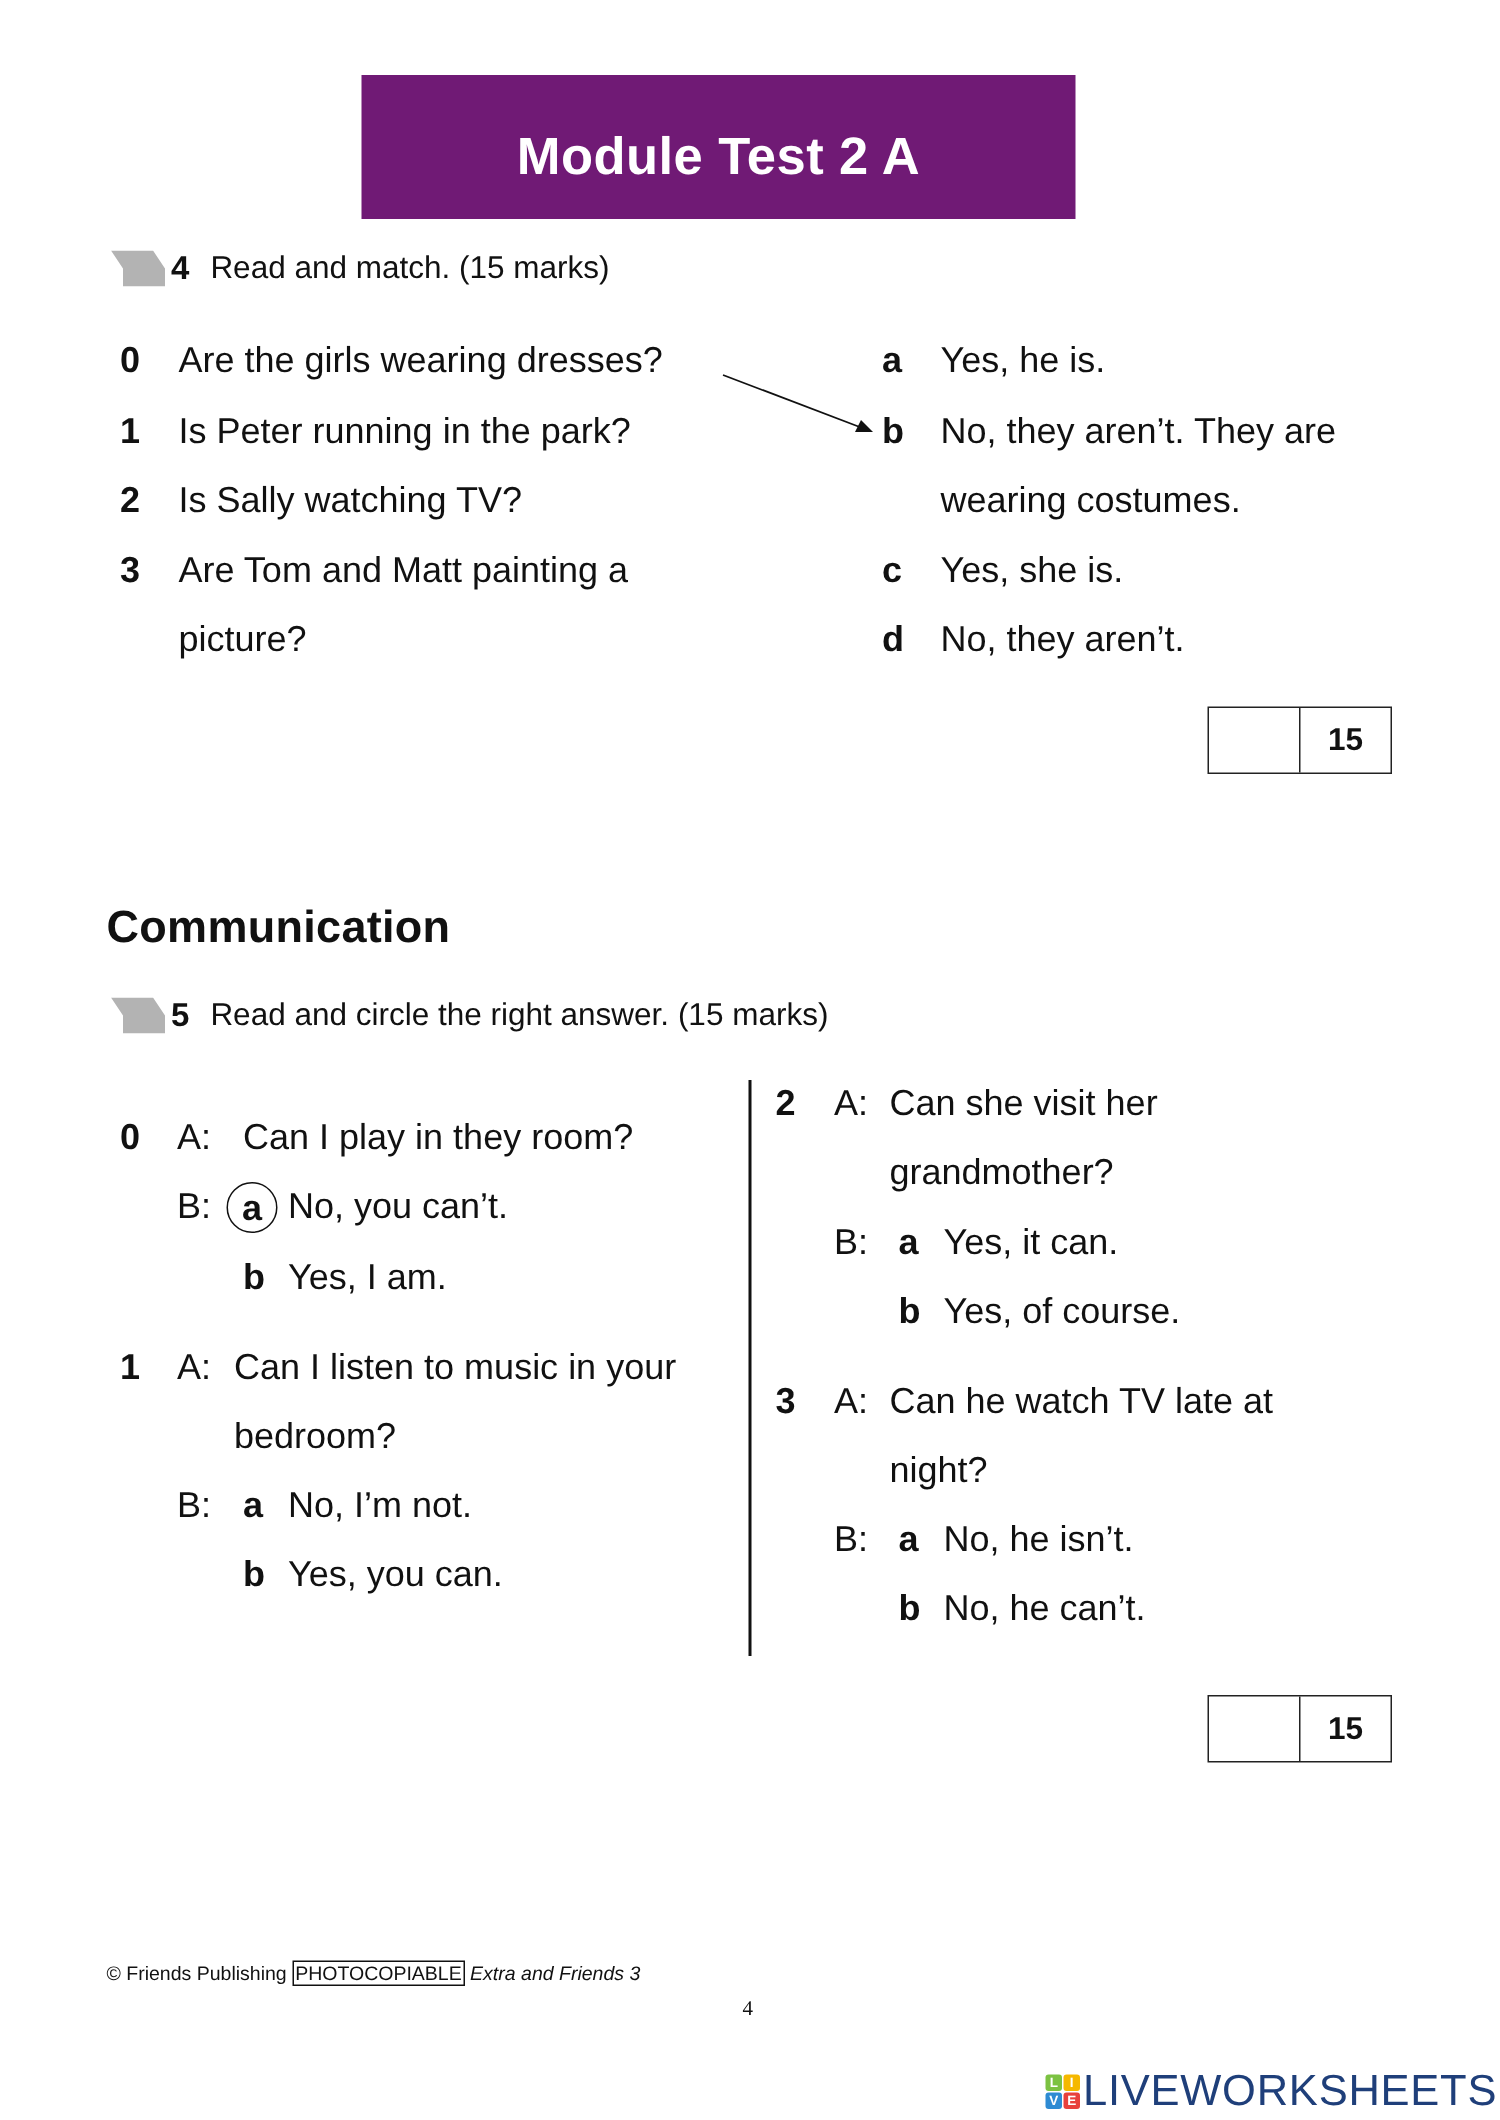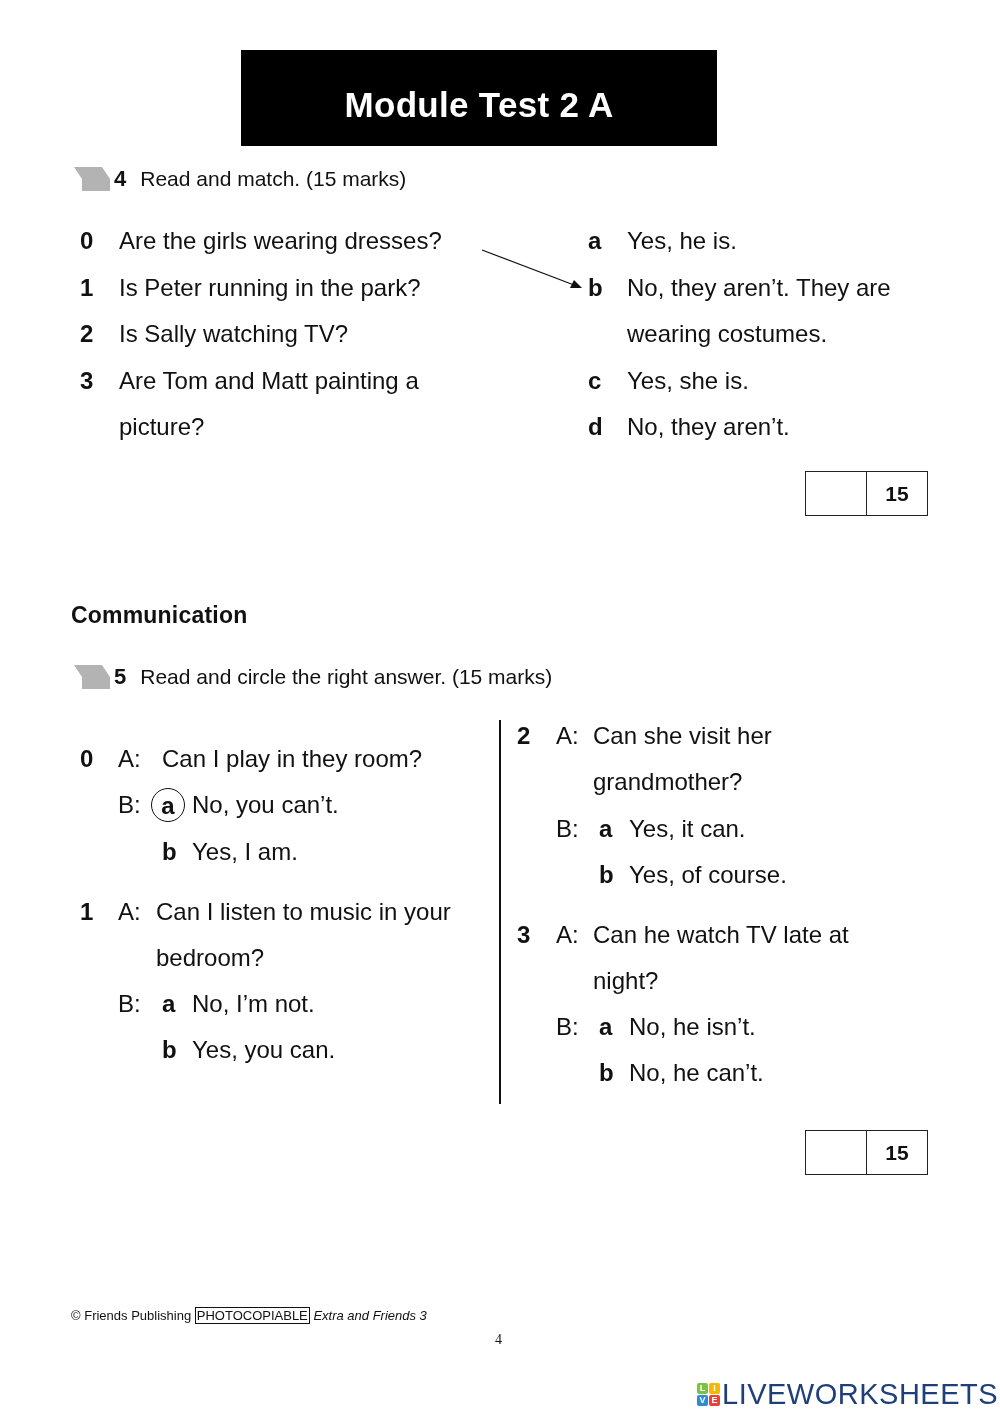--- a/index.html
+++ b/index.html
@@ -1,36 +1,36 @@
 <!DOCTYPE html>
 <html><head>
 <meta charset="utf-8">
 <style>
   html, body { margin: 0; padding: 0; background: #ffffff; }
   body { width: 1000px; height: 1413px; position: relative; overflow: hidden;
          font-family: "Liberation Sans", sans-serif; color: #111; }
   .abs { position: absolute; }
 
-  .title-banner { left: 241px; top: 50px; width: 476px; height: 96px; background: #000000;
+  .title-banner { left: 241px; top: 50px; width: 476px; height: 96px; background: #701a75;
                   display: flex; align-items: center; justify-content: center; }
   .title-banner span { color: #fff; font-weight: bold; font-size: 35px; letter-spacing: 0.3px; padding-top: 14px; }
 
   .ex-head { display: flex; align-items: center; font-size: 21px; }
   .ex-icon { width: 36px; height: 24px; margin-right: 4px; }
   .ex-num { font-weight: bold; font-size: 22px; margin-right: 14px; }
 
   .row { font-size: 24px; line-height: 24px; white-space: nowrap; }
   .num { font-weight: bold; }
   .letter { font-weight: bold; }
 
   .score-box { width: 123px; height: 45px; border: 1.5px solid #222; display: flex; box-sizing: border-box; }
   .score-box .blank { width: 60px; border-right: 1.5px solid #222; }
   .score-box .total { flex: 1; display: flex; align-items: center; justify-content: center; font-weight: bold; font-size: 21px; }
 
-  .section-heading { font-weight: bold; font-size: 23px; letter-spacing: 0.2px; }
+  .section-heading { font-weight: bold; font-size: 30px; letter-spacing: 0.2px; }
 
   .divider { left: 499px; top: 720px; width: 1.5px; height: 384px; background: #111; }
 
   .circled { display: inline-block; width: 34px; height: 34px; border: 1.5px solid #111; border-radius: 50%;
              text-align: center; line-height: 33px; box-sizing: border-box; font-weight: bold; }
 
   .footer { font-size: 13px; }
   .photocopiable { border: 1px solid #111; padding: 0 1px; }
   .book { font-style: italic; }
   .page-num { font-family: "Liberation Serif", serif; font-size: 14px; }

